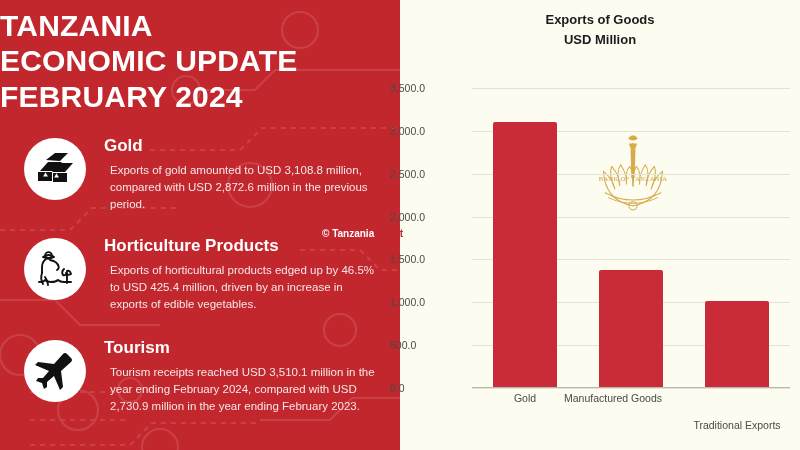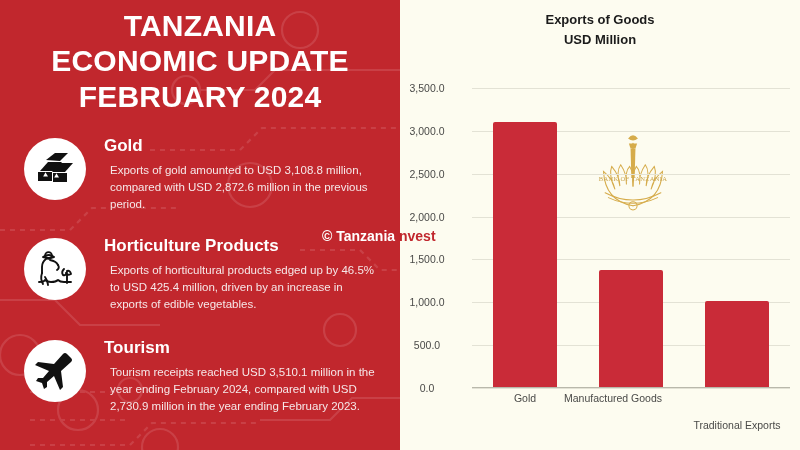--- a/index.html
+++ b/index.html
@@ -12,21 +12,21 @@
 
   
   #left-panel{
     position:absolute;left:0;top:0;width:400px;height:450px;
     background:#C1272D;overflow:hidden;
   }
   .circuit{position:absolute;left:0;top:0;width:400px;height:450px;opacity:.55;}
 
   #headline{
     position:absolute;left:0;top:8px;width:400px;
-    text-align:center;color:#ffffff;
+    color:#ffffff;
     font-size:30px;font-weight:bold;line-height:1.18;
     letter-spacing:.2px;
   }
   #headline div{white-space:nowrap;}
 
   .item{position:absolute;left:24px;width:364px;}
   .item-icon{
     position:absolute;left:0;top:0;width:62px;height:62px;border-radius:50%;
     background:#ffffff;display:flex;align-items:center;justify-content:center;
   }
@@ -38,42 +38,42 @@
     color:#f6e7e8;font-size:11.5px;line-height:1.5;margin:6px;
   }
 
   #item-gold{top:138px;}
   #item-horticulture{top:238px;}
   #item-tourism{top:340px;}
 
   
   #watermark{
     position:absolute;left:322px;top:228px;
-    font-size:14px;font-weight:bold;white-space:nowrap;z-index:40;
+    font-size:10px;font-weight:bold;white-space:nowrap;z-index:40;
   }
   #watermark .wm-a{color:#ffffff;}
   #watermark .wm-b{color:#C1272D;}
 
   
   #right-panel{
     position:absolute;left:400px;top:0;width:400px;height:450px;
     background:#FDFCF0;
   }
   #chart-title{
     position:absolute;left:0;top:10px;width:400px;text-align:center;
     color:#1b1b1b;font-size:13px;font-weight:bold;line-height:1.52;
   }
   #plot{
     position:absolute;left:72px;top:88px;width:318px;height:300px;
   }
   .gridline{
     position:absolute;left:0;width:318px;height:1px;background:#e3e2d5;
   }
   .ytick{
-    position:absolute;right:326px;width:74px;text-align:center;
+    position:absolute;right:326px;width:74px;text-align:left;
     color:#4a4a48;font-size:10.5px;transform:translateY(-50%);
     white-space:nowrap;
   }
   .bar{
     position:absolute;bottom:0;background:#C92B38;border-radius:2px 2px 0 0;
   }
   #axis-line{position:absolute;left:0;bottom:0;width:318px;height:1px;background:#b9b8ab;}
   .xtick{
     position:absolute;top:304px;text-align:center;color:#4a4a48;font-size:10.5px;
     white-space:nowrap;

